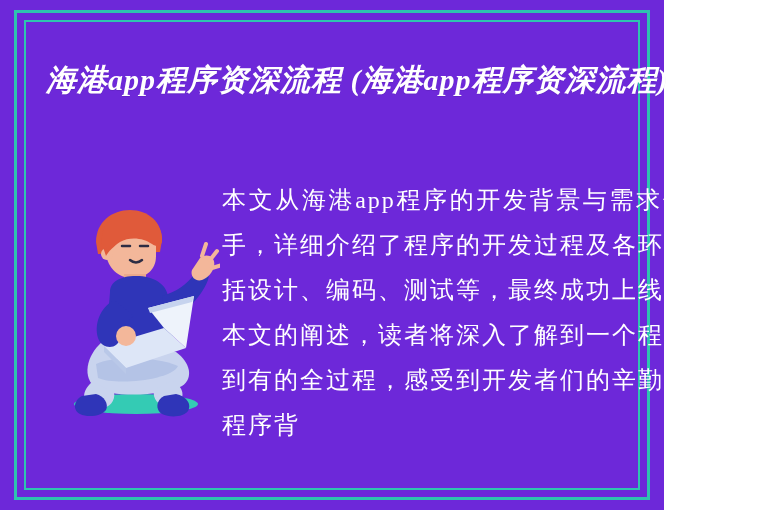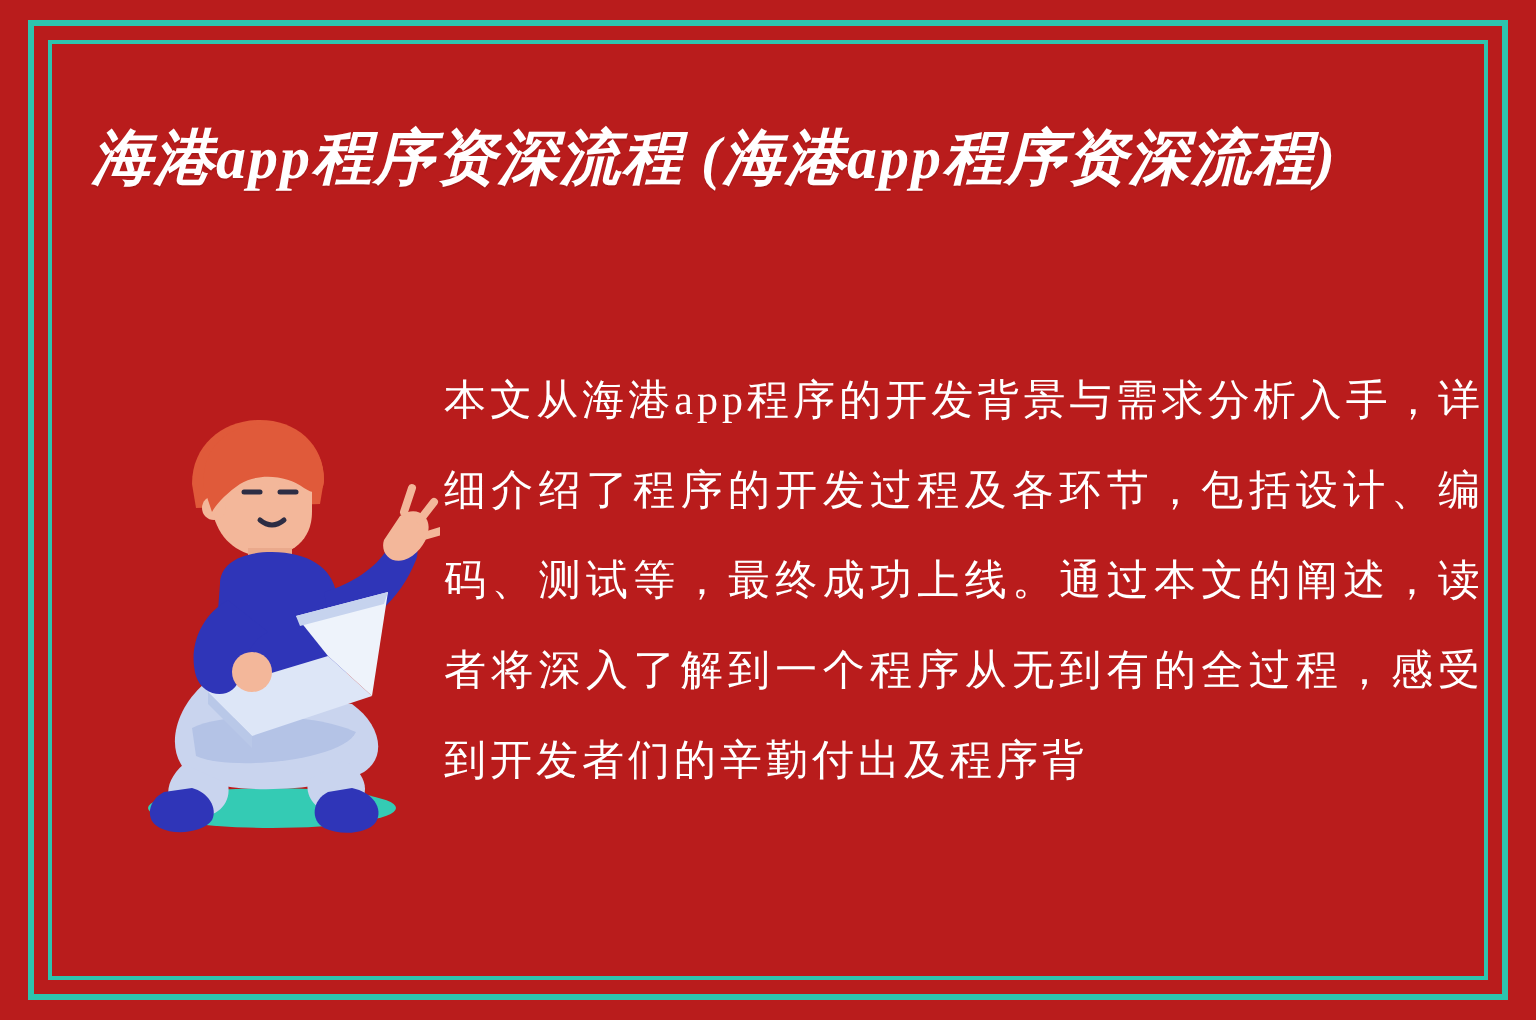--- a/index.html
+++ b/index.html
@@ -7,23 +7,23 @@
     padding: 0;
   }
   body {
     width: 768px;
     height: 510px;
     overflow: hidden;
     font-family: "Liberation Sans", sans-serif;
   }
   .poster {
     position: relative;
-    width: 768px;
+    width: 664px;
     height: 510px;
-    background: #b91c1c;
+    background: #6d28d9;
     box-sizing: border-box;
   }
   
   .frame-outer {
     position: absolute;
     left: 14px;
     top: 10px;
     right: 14px;
     bottom: 10px;
     border: 3px solid #2ec4af;
@@ -51,21 +51,21 @@
     color: #ffffff;
     letter-spacing: 1px;
     text-shadow: 0 1px 0 rgba(0,0,0,0.08);
   }
   .body-text {
     position: absolute;
     left: 222px;
     top: 178px;
     width: 520px;
     font-family: "Liberation Serif", serif;
-    font-size: 21px;
+    font-size: 24px;
     line-height: 45px;
     color: #ffffff;
     letter-spacing: 2px;
     text-align: justify;
   }
   
   .illus {
     position: absolute;
     left: 52px;
     top: 196px;

